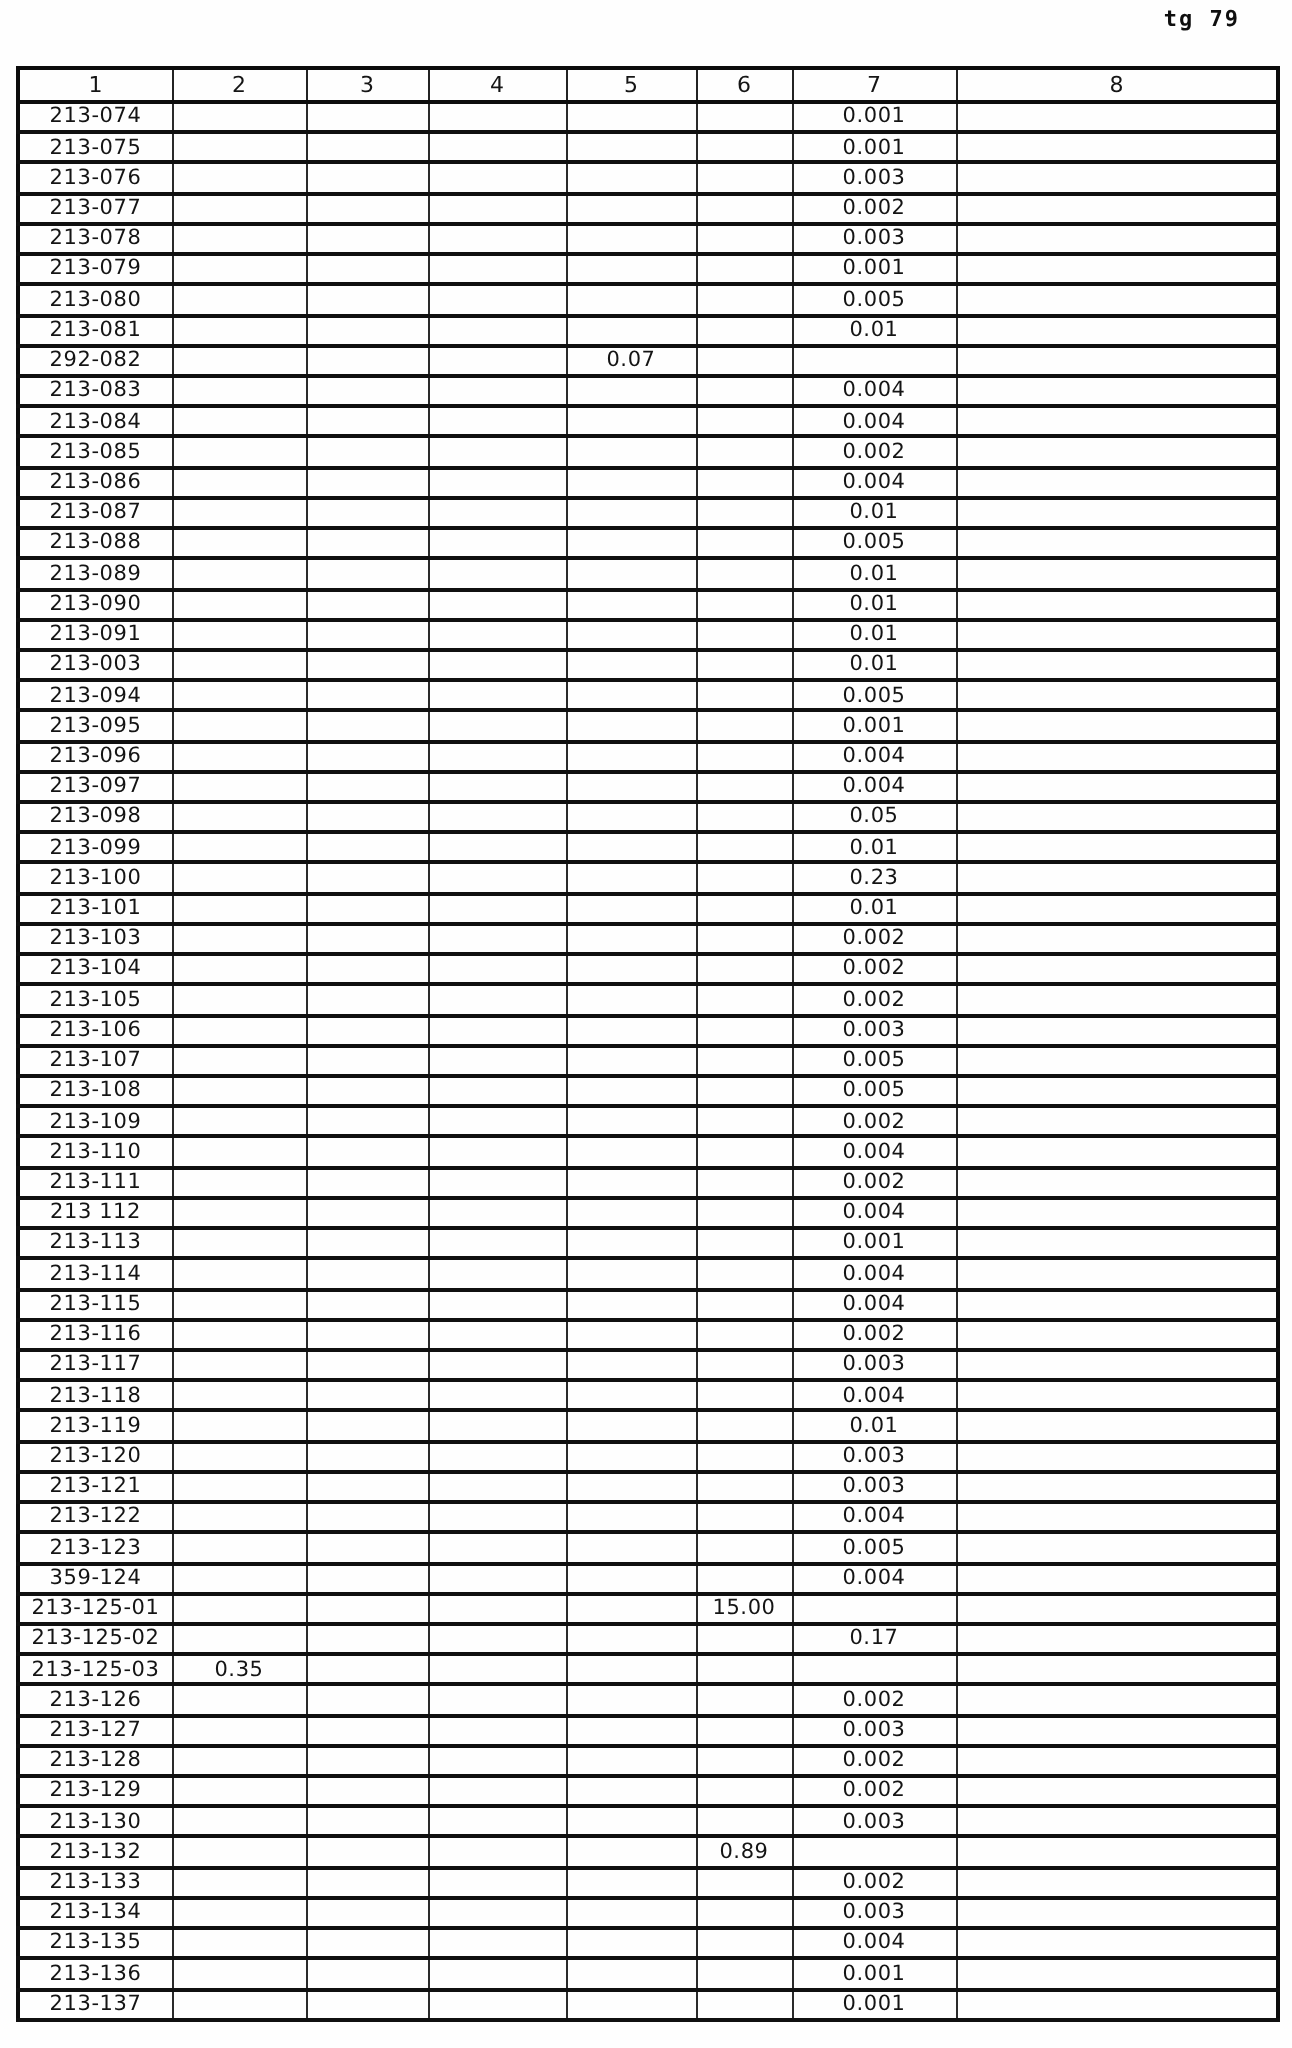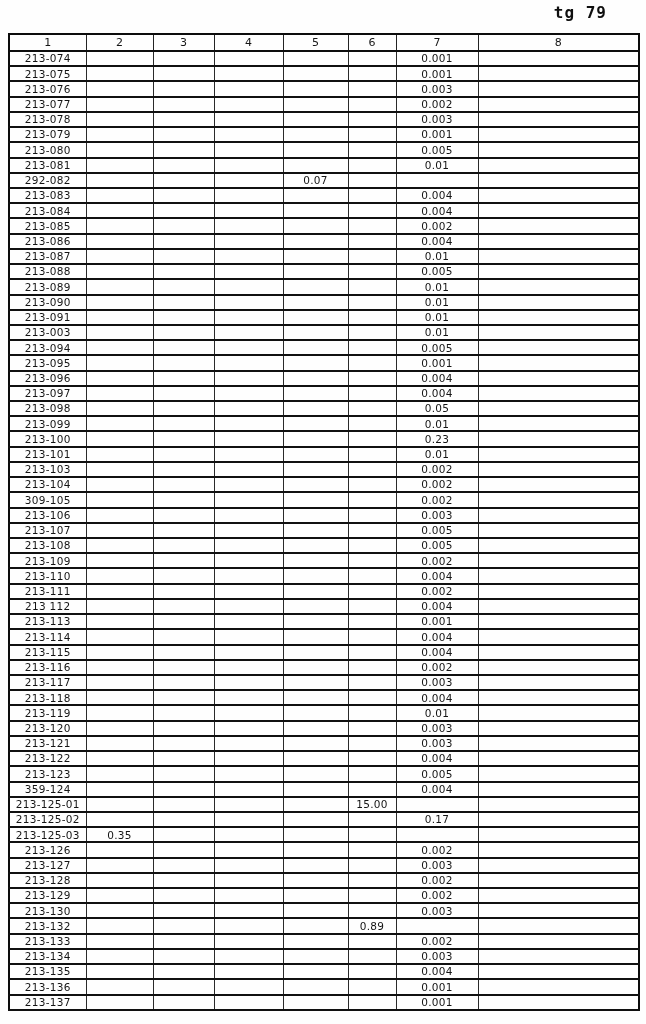--- a/index.html
+++ b/index.html
@@ -12,24 +12,24 @@
     width: 646px;
     height: 1024px;
     background: #fefefe;
     font-family: "DejaVu Sans", sans-serif;
     color: #161616;
     overflow: hidden;
   }
   .corner-label {
     position: absolute;
     top: 3px;
-    right: 39px;
+    right: 26px;
     font-family: "DejaVu Sans Mono", monospace;
     font-weight: bold;
-    font-size: 16px;
+    font-size: 11px;
     letter-spacing: 1px;
     color: #0f0f0f;
   }
   .sheet {
     position: absolute;
     left: 8px;
     top: 33px;
     width: 632px;
   }
   table.scan {
@@ -392,21 +392,21 @@
             <td class="id-cell">213-104</td>
             <td class="val-cell"></td>
             <td class="val-cell"></td>
             <td class="val-cell"></td>
             <td class="val-cell"></td>
             <td class="val-cell"></td>
             <td class="val-cell">0.002</td>
             <td class="val-cell"></td>
           </tr>
           <tr>
-            <td class="id-cell">309-105</td>
+            <td class="id-cell">213-105</td>
             <td class="val-cell"></td>
             <td class="val-cell"></td>
             <td class="val-cell"></td>
             <td class="val-cell"></td>
             <td class="val-cell"></td>
             <td class="val-cell">0.002</td>
             <td class="val-cell"></td>
           </tr>
           <tr>
             <td class="id-cell">213-106</td>

